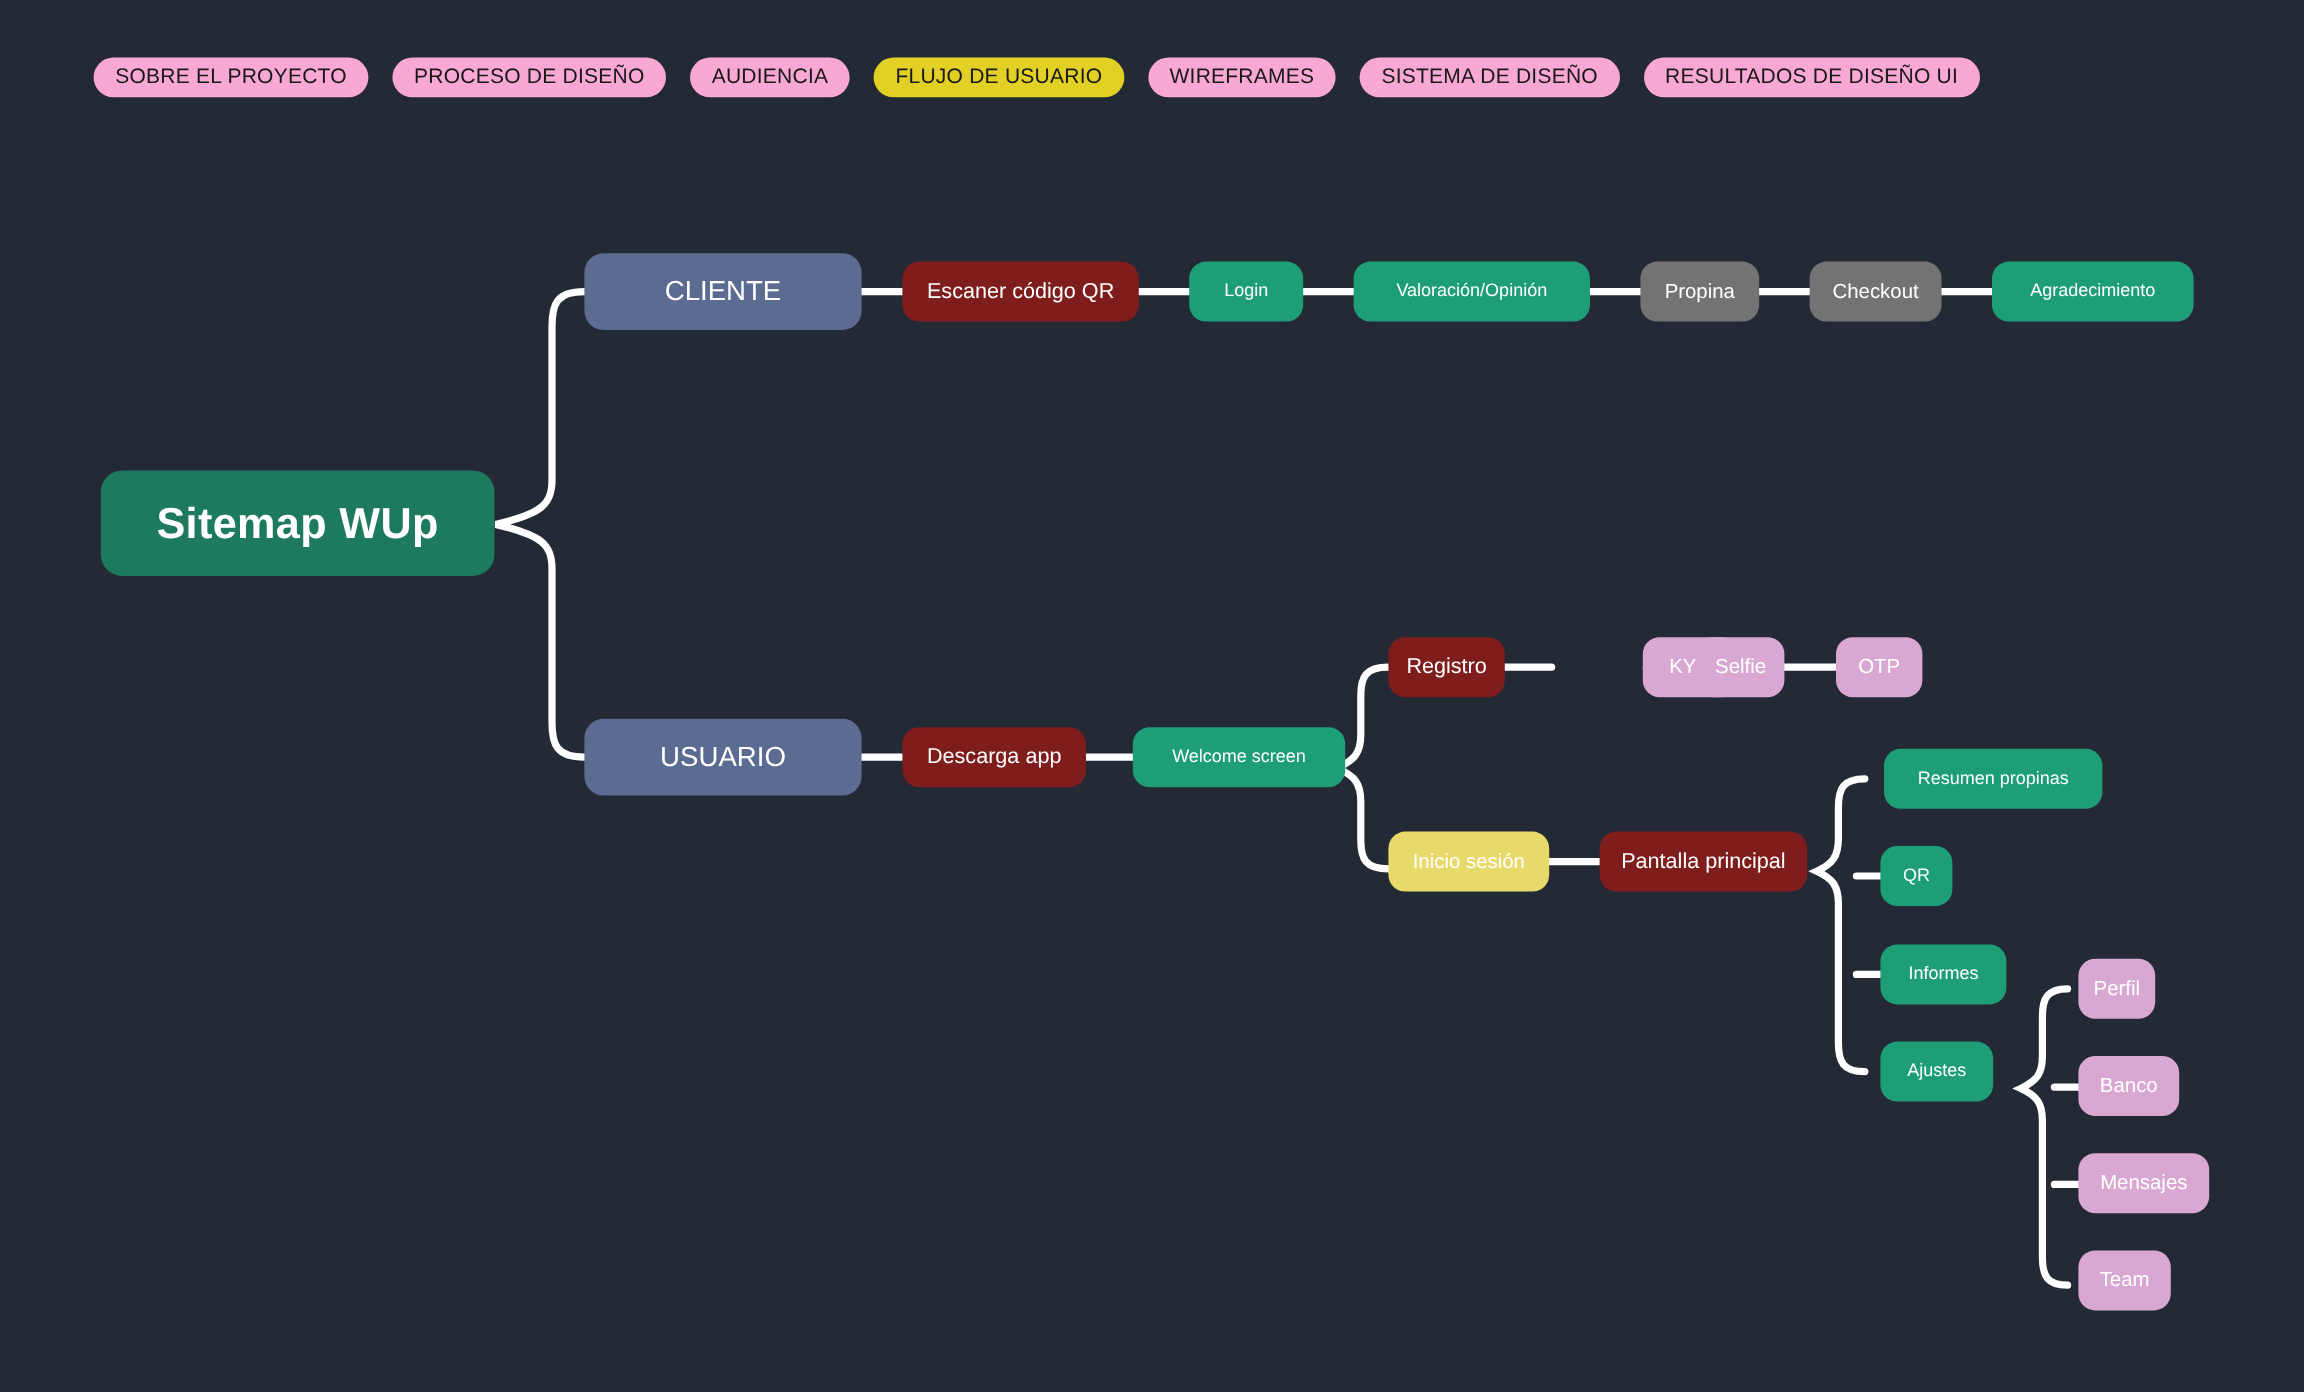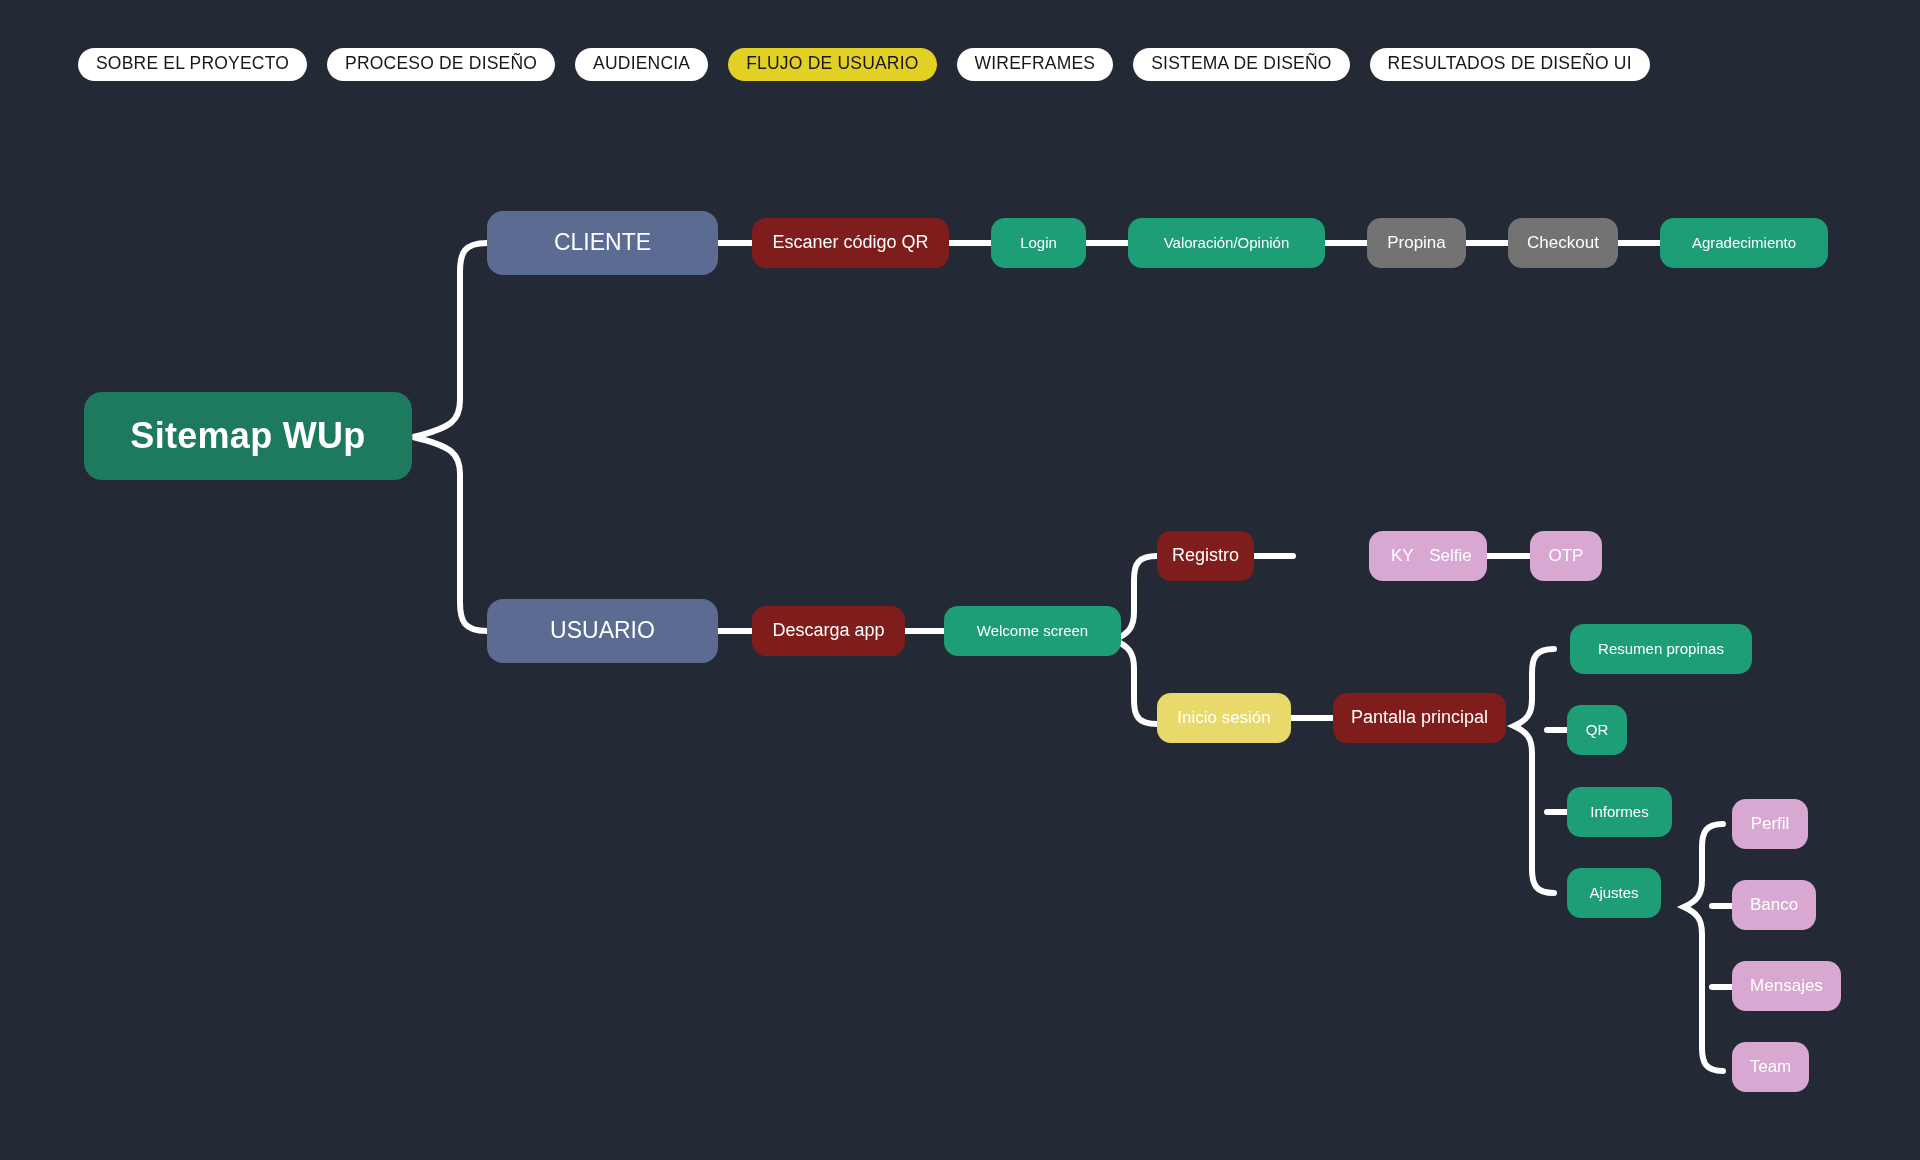--- a/index.html
+++ b/index.html
@@ -19,21 +19,21 @@
 
   
   #nav {
     position: absolute;
     left: 78px; top: 48px;
     display: flex;
     align-items: center;
     gap: 20px;
   }
   .pill {
-    background: #ffffff;
+    background: #f9a8d4;
     color: #181818;
     border-radius: 999px;
     padding: 7px 18px 8px;
     font-size: 17.5px;
     letter-spacing: 0.2px;
     line-height: 1;
     white-space: nowrap;
     border: none;
     font-family: "Liberation Sans", sans-serif;
     cursor: pointer;
@@ -186,21 +186,21 @@
   <div class="node n-teal" style="left:1567px; top:705px; width:60px; height:50px;">
     <span>QR</span>
   </div>
   <div class="node n-teal" style="left:1567px; top:787px; width:105px; height:50px;">
     <span>Informes</span>
   </div>
   <div class="node n-teal" style="left:1567px; top:868px; width:94px; height:50px;">
     <span>Ajustes</span>
   </div>
 
-  <div class="node n-pink" style="left:1732px; top:799px; width:76px; height:50px;">
+  <div class="node n-pink" style="left:1732px; top:799px; width:64px; height:50px;">
     <span>Perfil</span>
   </div>
   <div class="node n-pink" style="left:1732px; top:880px; width:84px; height:50px;">
     <span>Banco</span>
   </div>
   <div class="node n-pink" style="left:1732px; top:961px; width:109px; height:50px;">
     <span>Mensajes</span>
   </div>
   <div class="node n-pink" style="left:1732px; top:1042px; width:77px; height:50px;">
     <span>Team</span>

